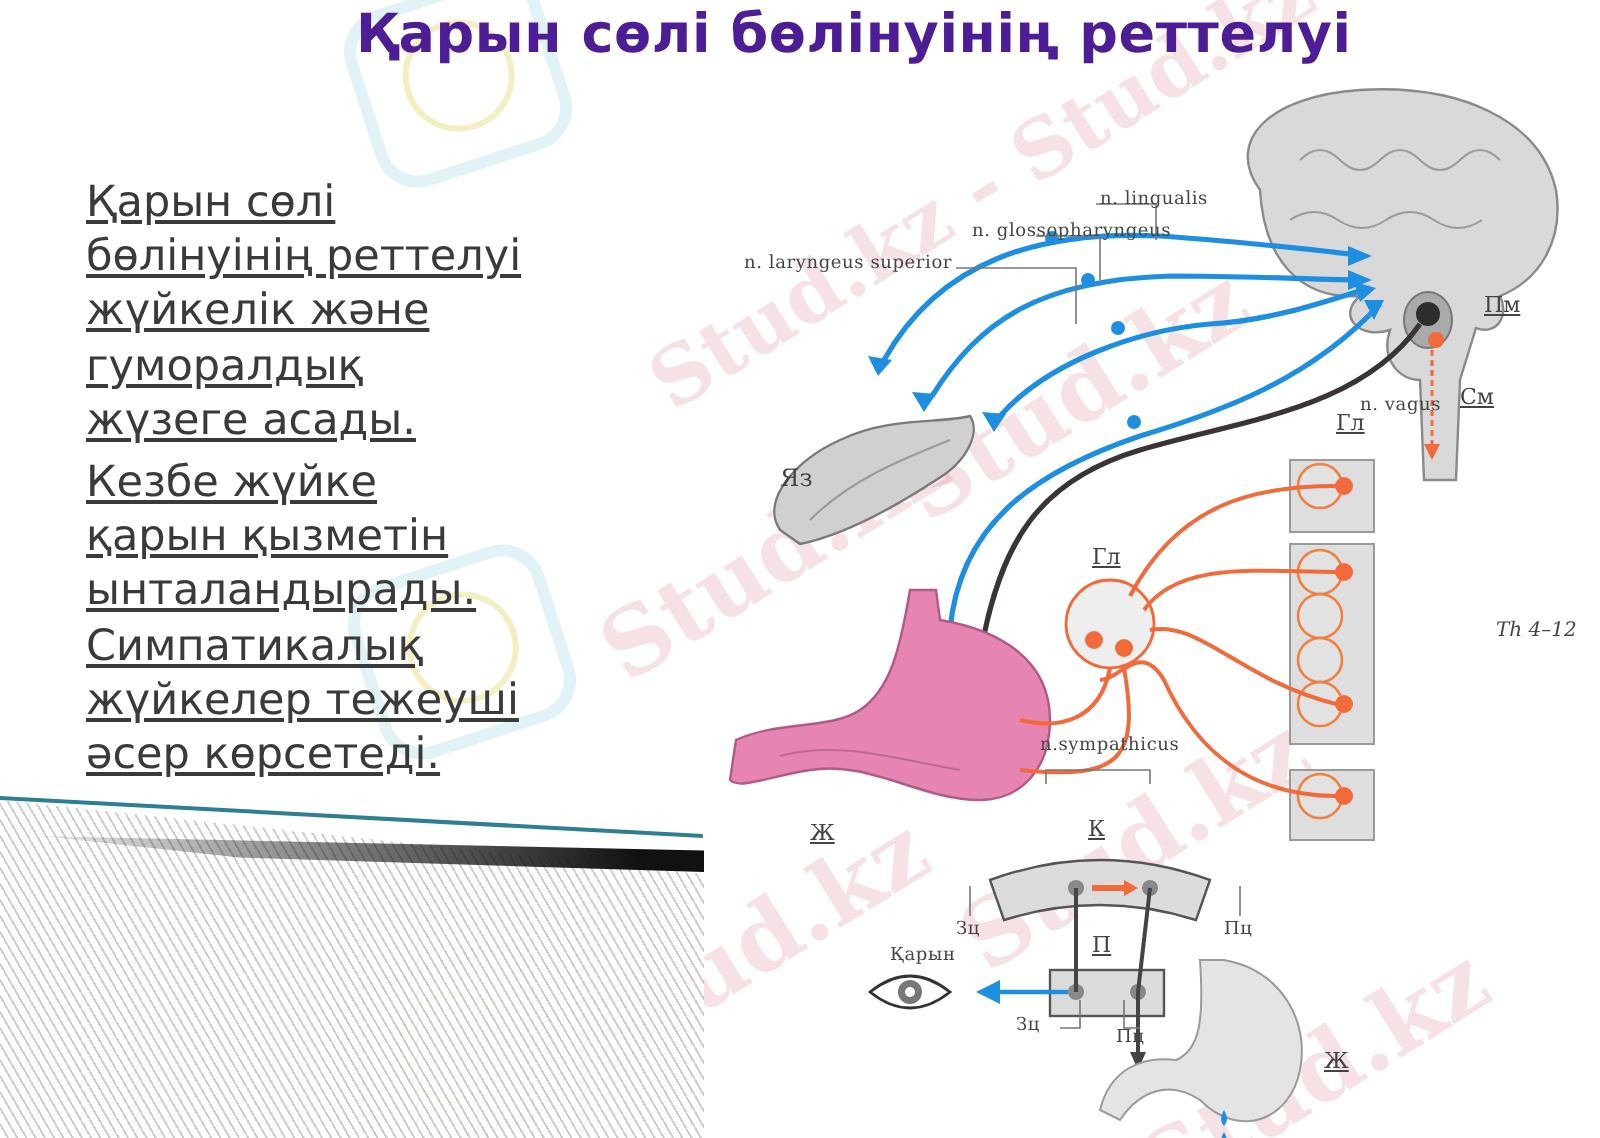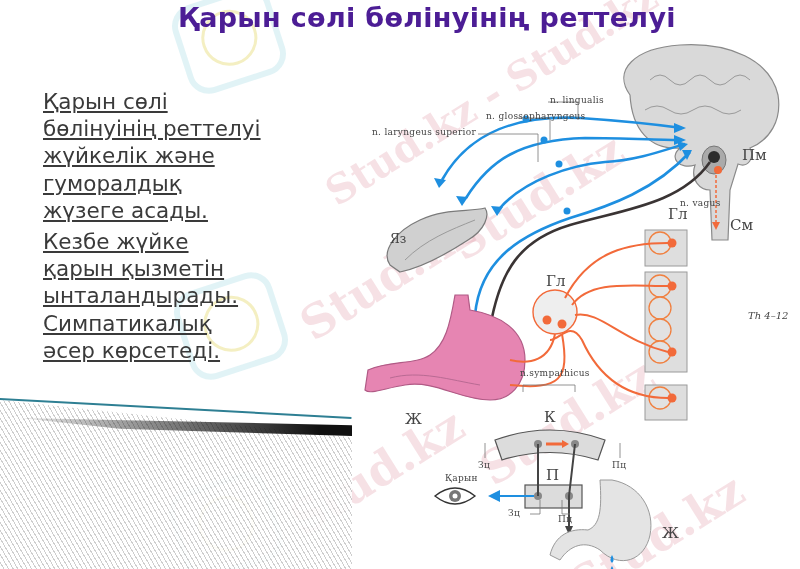--- a/index.html
+++ b/index.html
@@ -50,21 +50,21 @@
       border-radius: 50%; border: 3px solid rgba(230,220,120,0.45);
     }
     .diagram { position: absolute; left: 350px; top: 40px; width: 450px; height: 529px; }
     .diagram svg { position: absolute; left: 0; top: 0; }
     .lbl {
       position: absolute; font-family: "DejaVu Serif", serif; color: #444;
       white-space: nowrap;
     }
     .lbl.small { font-size: 9px; letter-spacing: 0.3px; }
     .lbl.med { font-size: 12px; }
-    .lbl.big { font-size: 15px; }
+    .lbl.big { font-size: 11px; text-decoration: underline; }
     .lbl.it { font-style: italic; font-size: 10px; }
   </style>
 </head>
 <body>
 
 <div class="logo-wm" style="left:178px; top:-6px;"></div>
 <div class="logo-wm" style="left:180px; top:280px;"></div>
 <div class="logo-wm" style="left:175px; top:480px;"></div>
 <div class="watermark" style="left:300px; top:70px; font-size:40px;">Stud.kz - Stud.kz</div>
 <div class="watermark" style="left:290px; top:250px;">Stud.kz</div>
@@ -85,20 +85,21 @@
     <span class="line">бөлінуінің реттелуі</span>
     <span class="line">жүйкелік және</span>
     <span class="line">гуморалдық</span>
     <span class="line">жүзеге асады.</span>
   </p>
   <p>
     <span class="line">Кезбе жүйке</span>
     <span class="line">қарын қызметін</span>
     <span class="line">ынталандырады.</span>
     <span class="line">Симпатикалық</span>
+    <span class="line">жүйкелер тежеуші</span>
     <span class="line">әсер көрсетеді.</span>
   </p>
 </div>
 
 <div class="diagram">
   <svg width="450" height="529" viewBox="0 0 450 529">
 
     <g>
       <path d="M280,55 C262,30 285,8 330,5 C380,2 420,20 428,55 C432,80 420,100 400,108 C405,118 398,128 388,124 L380,150 L378,200 L362,200 L360,150 C350,150 340,140 345,125 C330,130 318,118 330,108 C300,110 282,90 280,55 Z" fill="#d9d9d9" stroke="#8a8a8a" stroke-width="1.2"></path>
       <path d="M300,40 q10,-10 20,0 q10,10 20,0 q10,-10 20,0 q10,10 20,0 q10,-10 20,0" fill="none" stroke="#9a9a9a" stroke-width="1"></path>
@@ -223,21 +224,21 @@
     </g>
   </svg>
 
   <span class="lbl small" style="left:152px; top:55px;margin-left:48px;">n. lingualis</span>
   <span class="lbl small" style="left:96px; top:71px;margin-left:40px;">n. glossopharyngeus</span>
   <span class="lbl small" style="left:22px; top:87px;">n. laryngeus superior</span>
   <span class="lbl small" style="left:330px; top:158px;">n. vagus</span>
   <span class="lbl small" style="left:170px; top:328px;">n.sympathicus</span>
 
   <span class="lbl big" style="left:392px; top:106px;">Пм</span>
-  <span class="lbl big" style="left:380px; top:176px;">См</span>
+  <span class="lbl big" style="left:380px; top:152px;">См</span>
   <span class="lbl big" style="left:318px; top:165px;">Гл</span>
   <span class="lbl big" style="left:196px; top:232px;">Гл</span>
   <span class="lbl med" style="left:40px; top:192px;">Яз</span>
   <span class="lbl big" style="left:55px; top:370px;">Ж</span>
   <span class="lbl big" style="left:312px; top:484px;">Ж</span>
   <span class="lbl big" style="left:194px; top:368px;">К</span>
   <span class="lbl big" style="left:196px; top:426px;">П</span>
   <span class="lbl small" style="left:95px; top:433px;">Қарын</span>
   <span class="lbl it" style="left:398px; top:270px;">Th 4–12</span>
   <span class="lbl small" style="left:128px; top:420px;">Зц</span>

